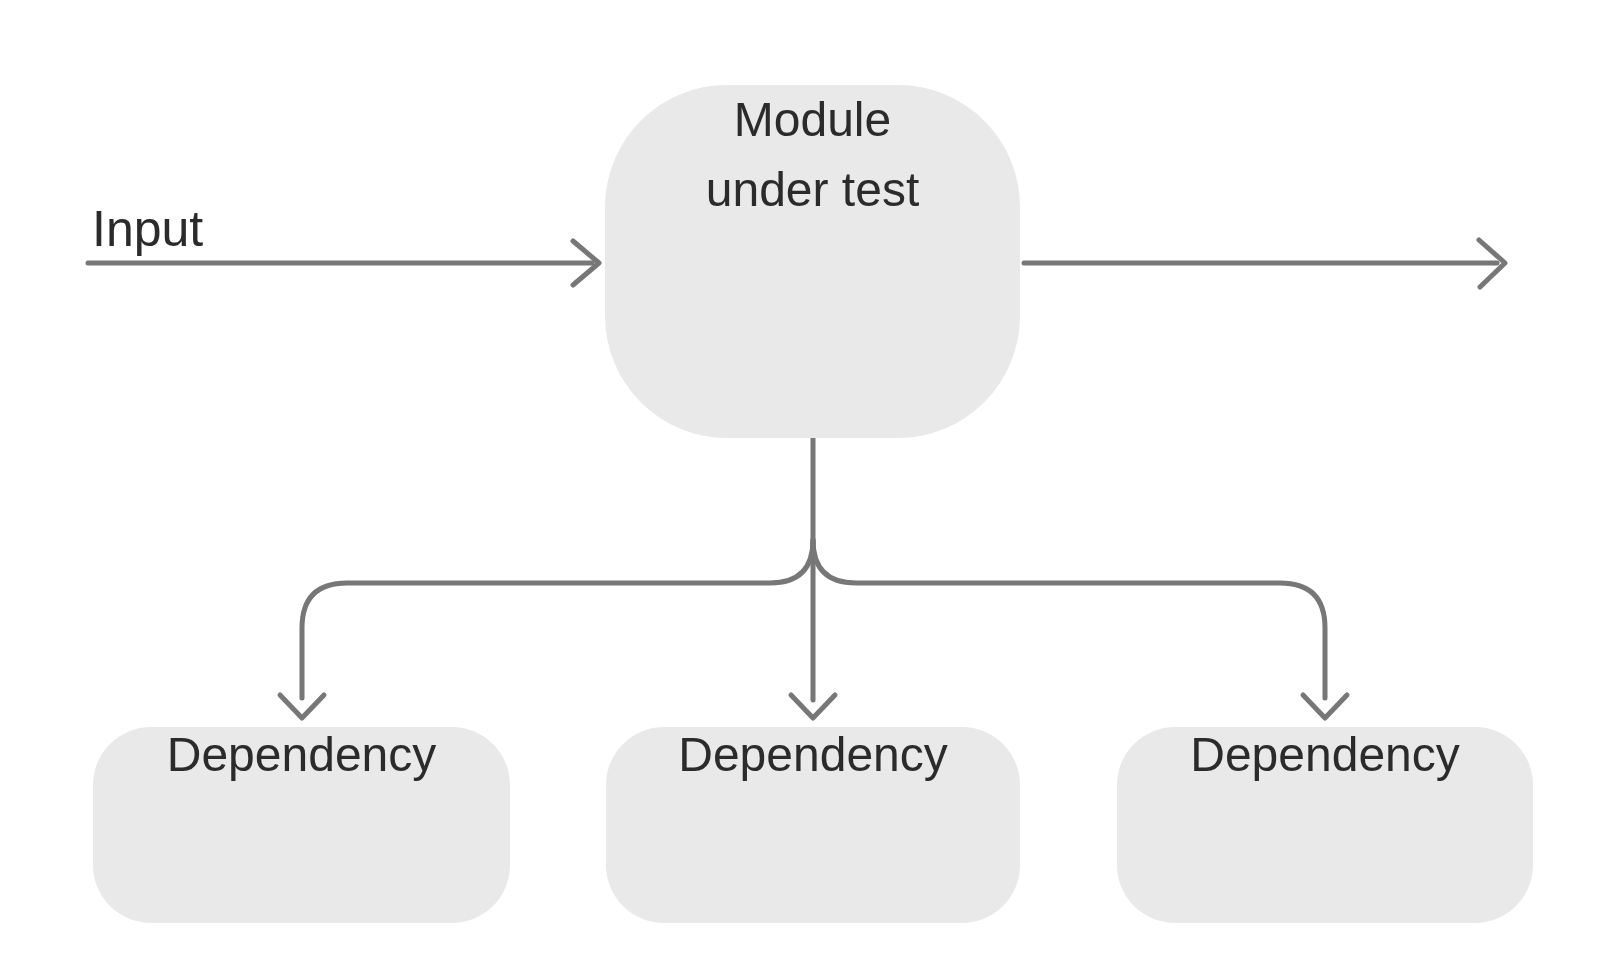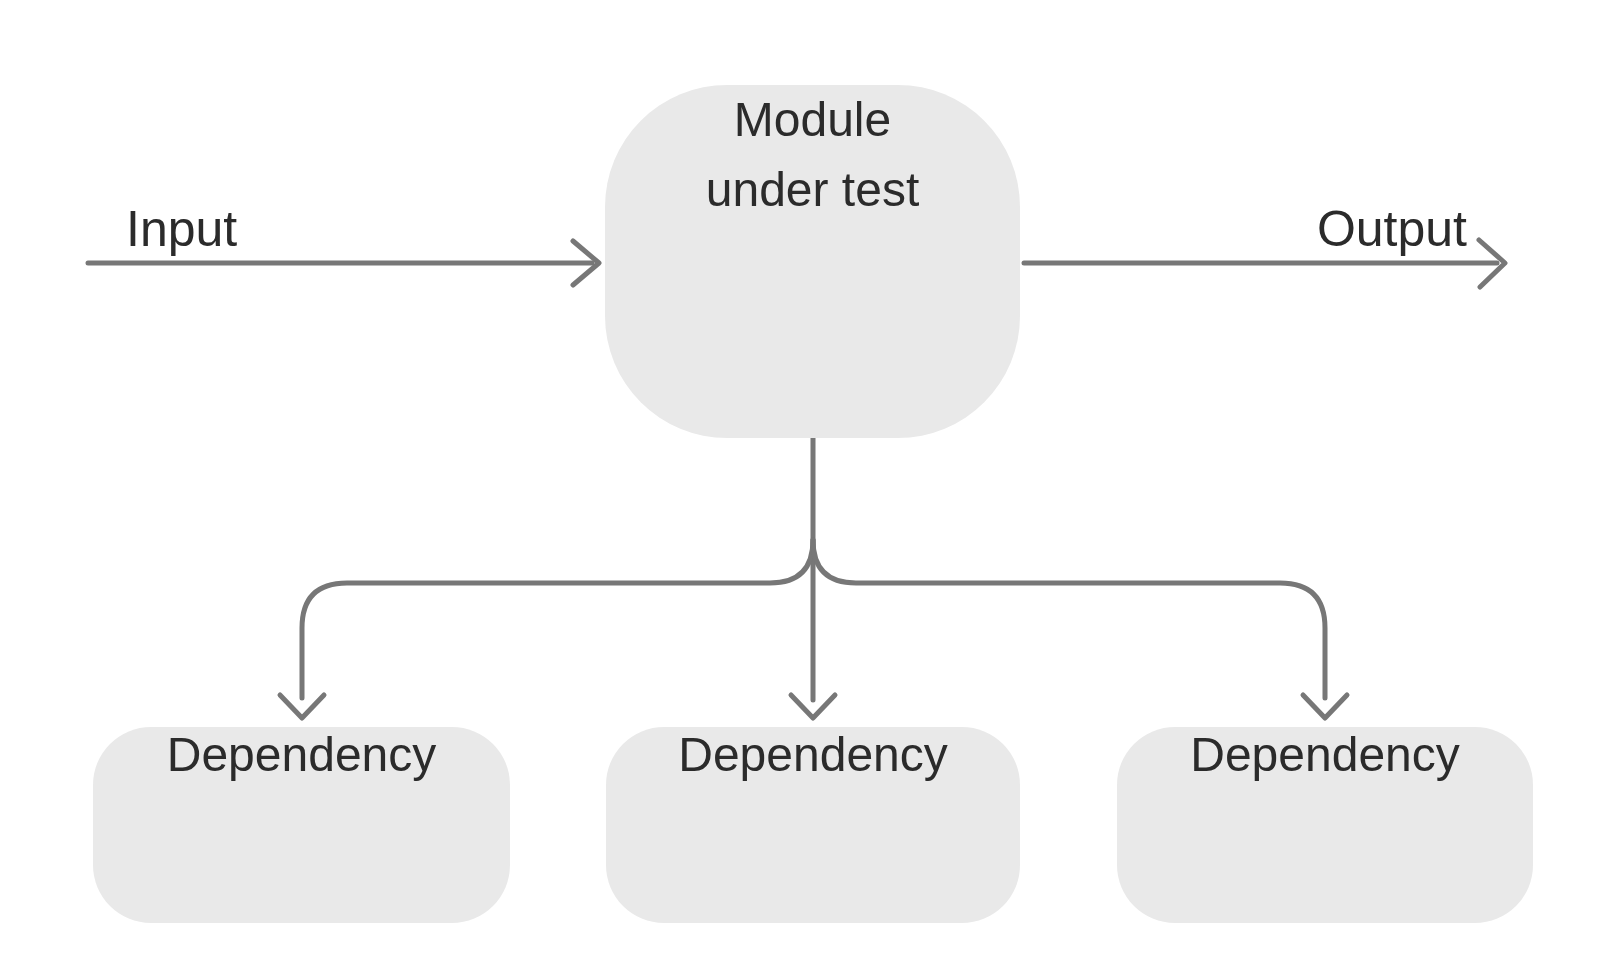--- a/index.html
+++ b/index.html
@@ -59,21 +59,21 @@
   .node-dep-3 { left: 1117px; width: 416px; }
   .flow-label {
     position: absolute;
     top: 202px;
     font-size: 50px;
     line-height: 54px;
     font-weight: 500;
     color: var(--text);
     white-space: nowrap;
   }
-  .flow-label-input  { left: 92px; margin-left: 34px; }
+  .flow-label-input  { left: 92px; }
   .flow-label-output { right: 155px; text-align: right; }
 </style>
 </head>
 <body>
 
 <div class="canvas">
 
   <svg class="connector-layer" viewBox="0 0 1622 978" xmlns="http://www.w3.org/2000/svg">
 
     <g>
@@ -97,21 +97,20 @@
     </g>
 
     <g>
       <path class="connector" d="M 813 540 Q 813 583 856 583 L 1280 583 Q 1325 583 1325 628 L 1325 698"></path>
       <path class="connector" d="M 1303 695 L 1325 718 L 1347 695"></path>
     </g>
   </svg>
 
   <div class="flow-label flow-label-input">Input</div>
 
-  <div class="flow-label flow-label-output">Output</div>
 
   <div class="node node-module">
     <div>
       <div>Module</div>
       <div>under test</div>
     </div>
   </div>
 
   <div class="node node-dep node-dep-1">
     <span>Dependency</span>

